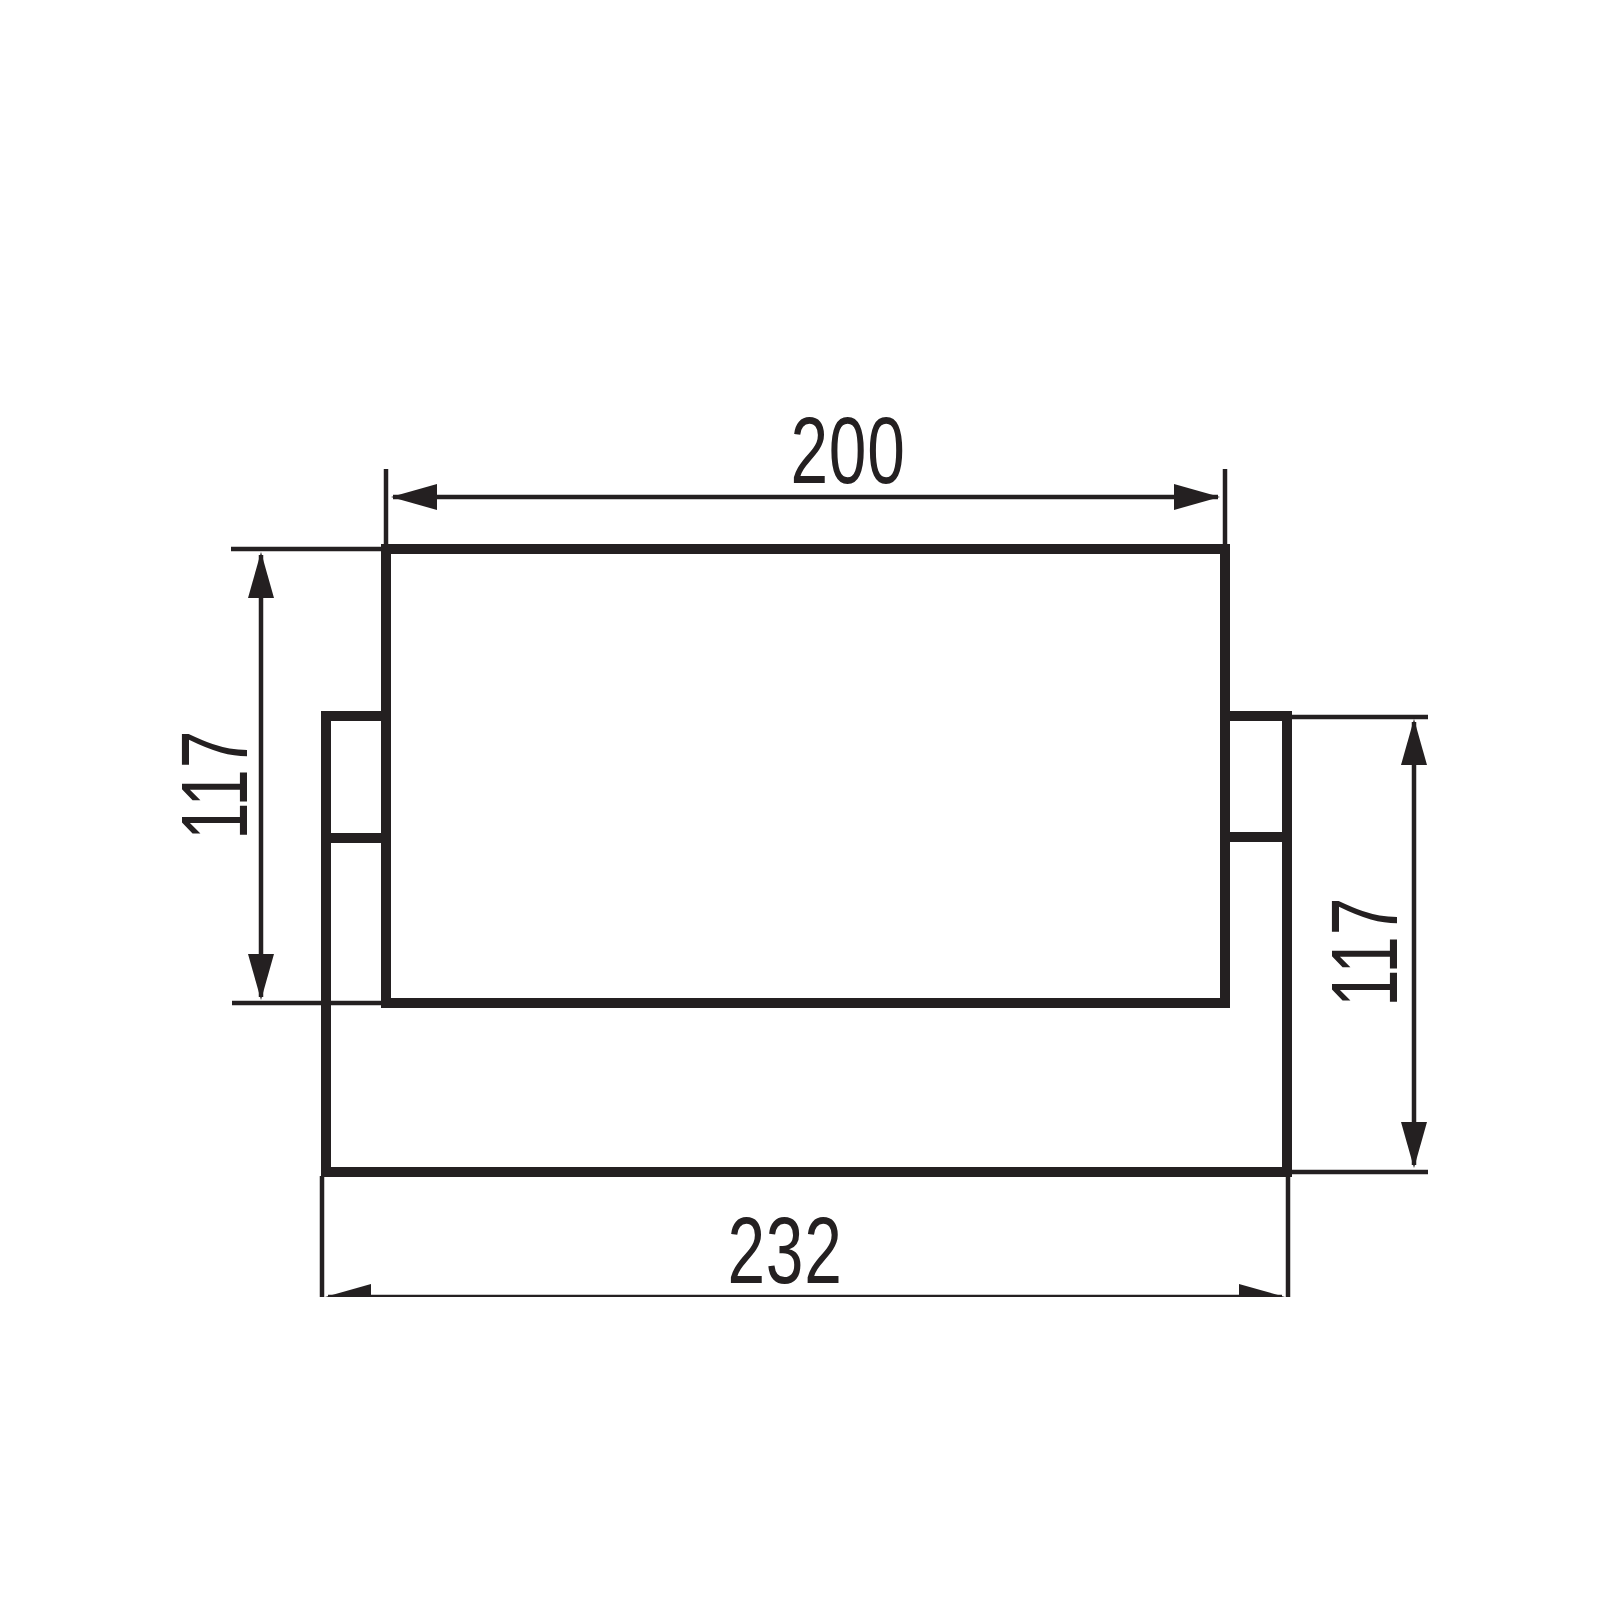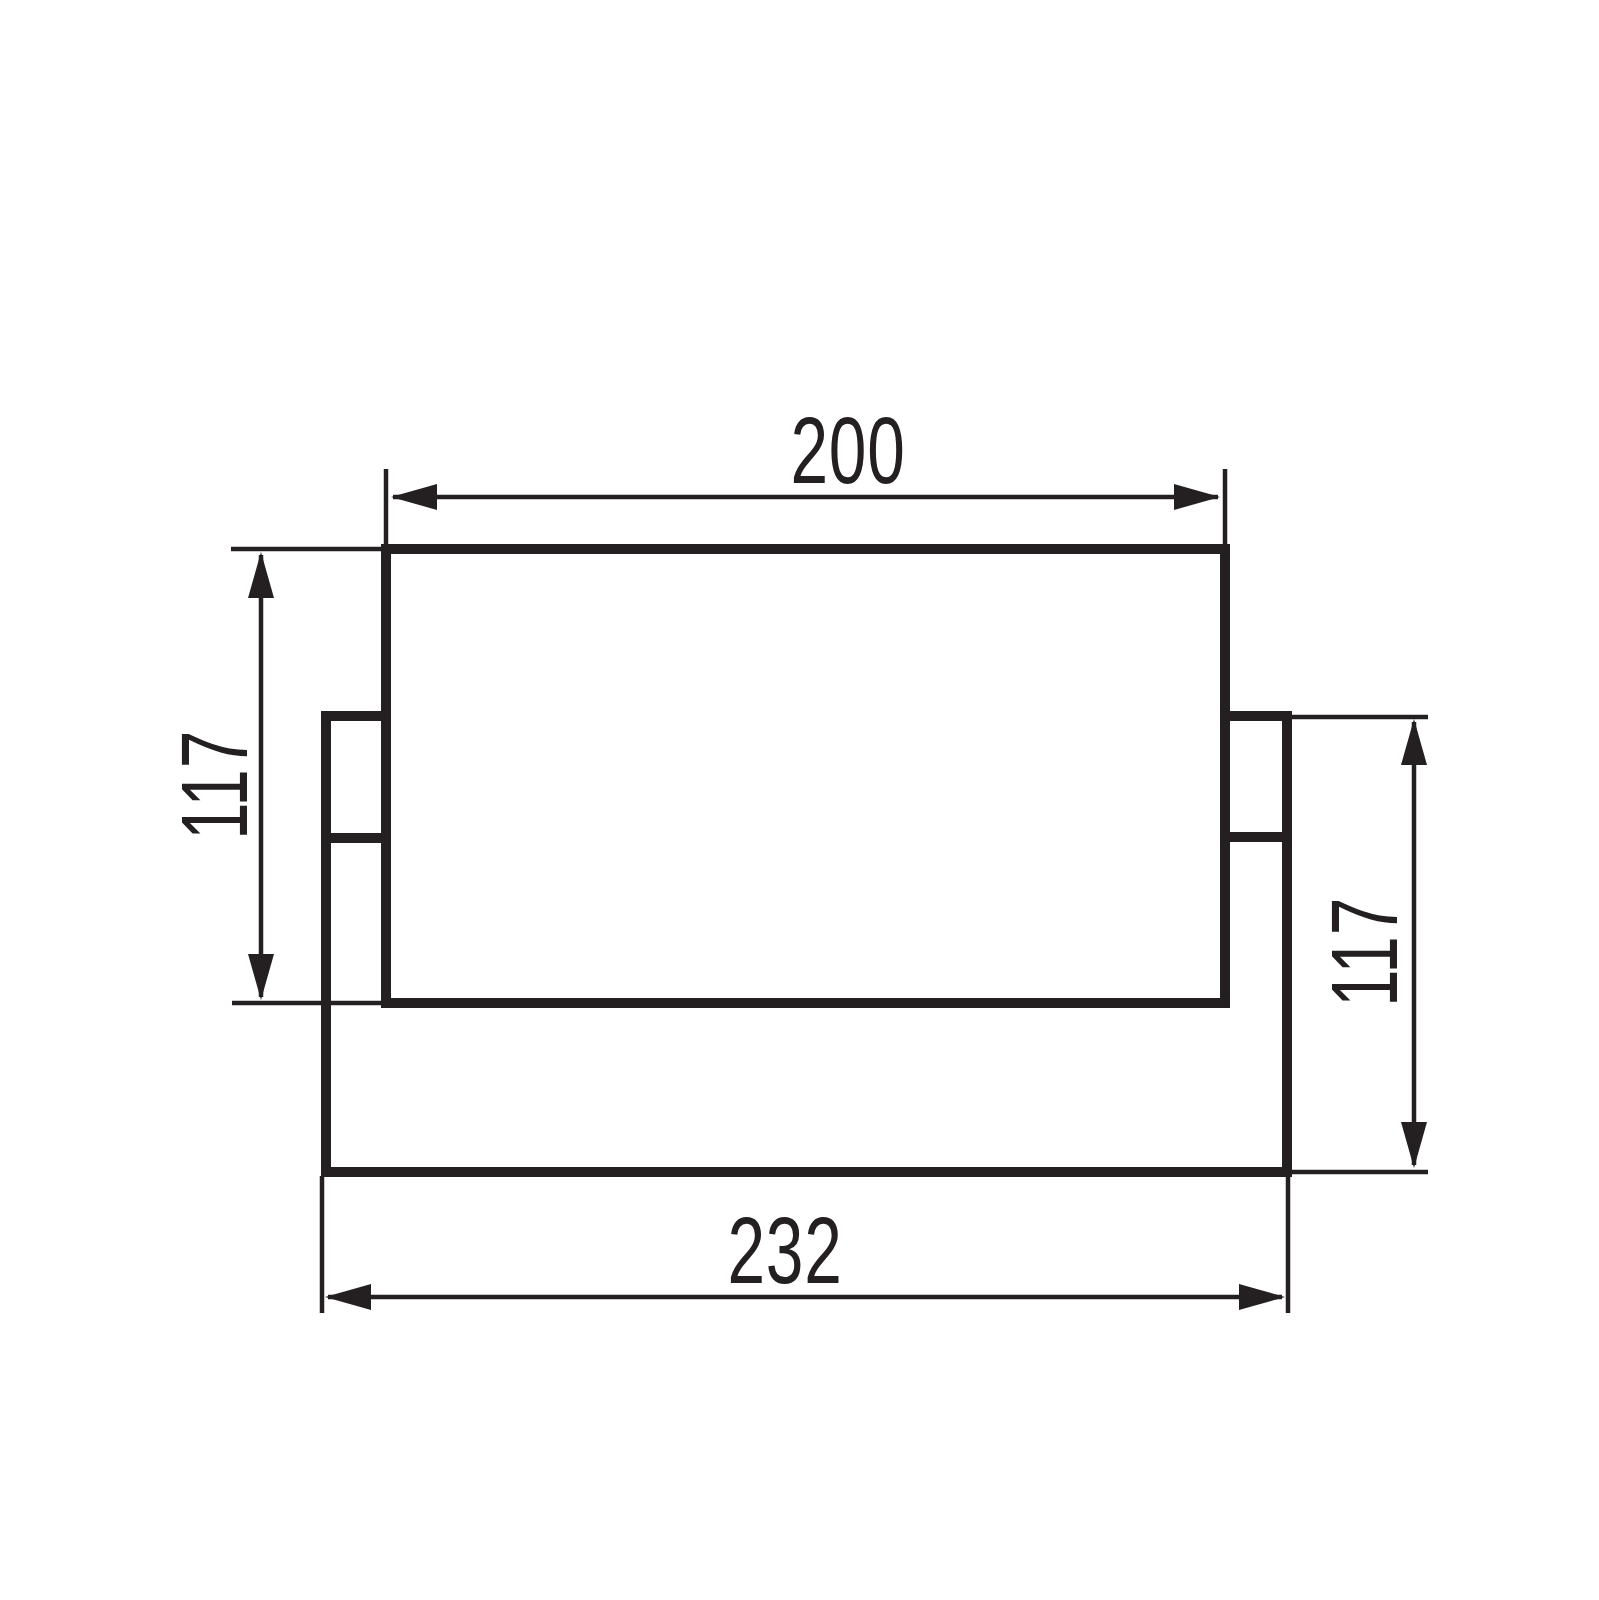--- a/index.html
+++ b/index.html
@@ -3,21 +3,21 @@
 <meta charset="utf-8">
 <style>
   html, body {
     margin: 0;
     padding: 0;
     background: #ffffff;
   }
   .canvas {
     position: relative;
     width: 1599px;
-    height: 1600px;
+    height: 1297px;
     background: #ffffff;
     overflow: hidden;
   }
   svg { display: block; }
   .thick  { stroke: #242021; stroke-width: 10; fill: none; }
   .thin   { stroke: #242021; stroke-width: 4.5; fill: none; }
   .arrow  { fill: #242021; stroke: none; }
   .inner-face { fill: #ffffff; stroke: #242021; stroke-width: 10; }
   .dim-label {
     font-family: "Liberation Sans", sans-serif;

